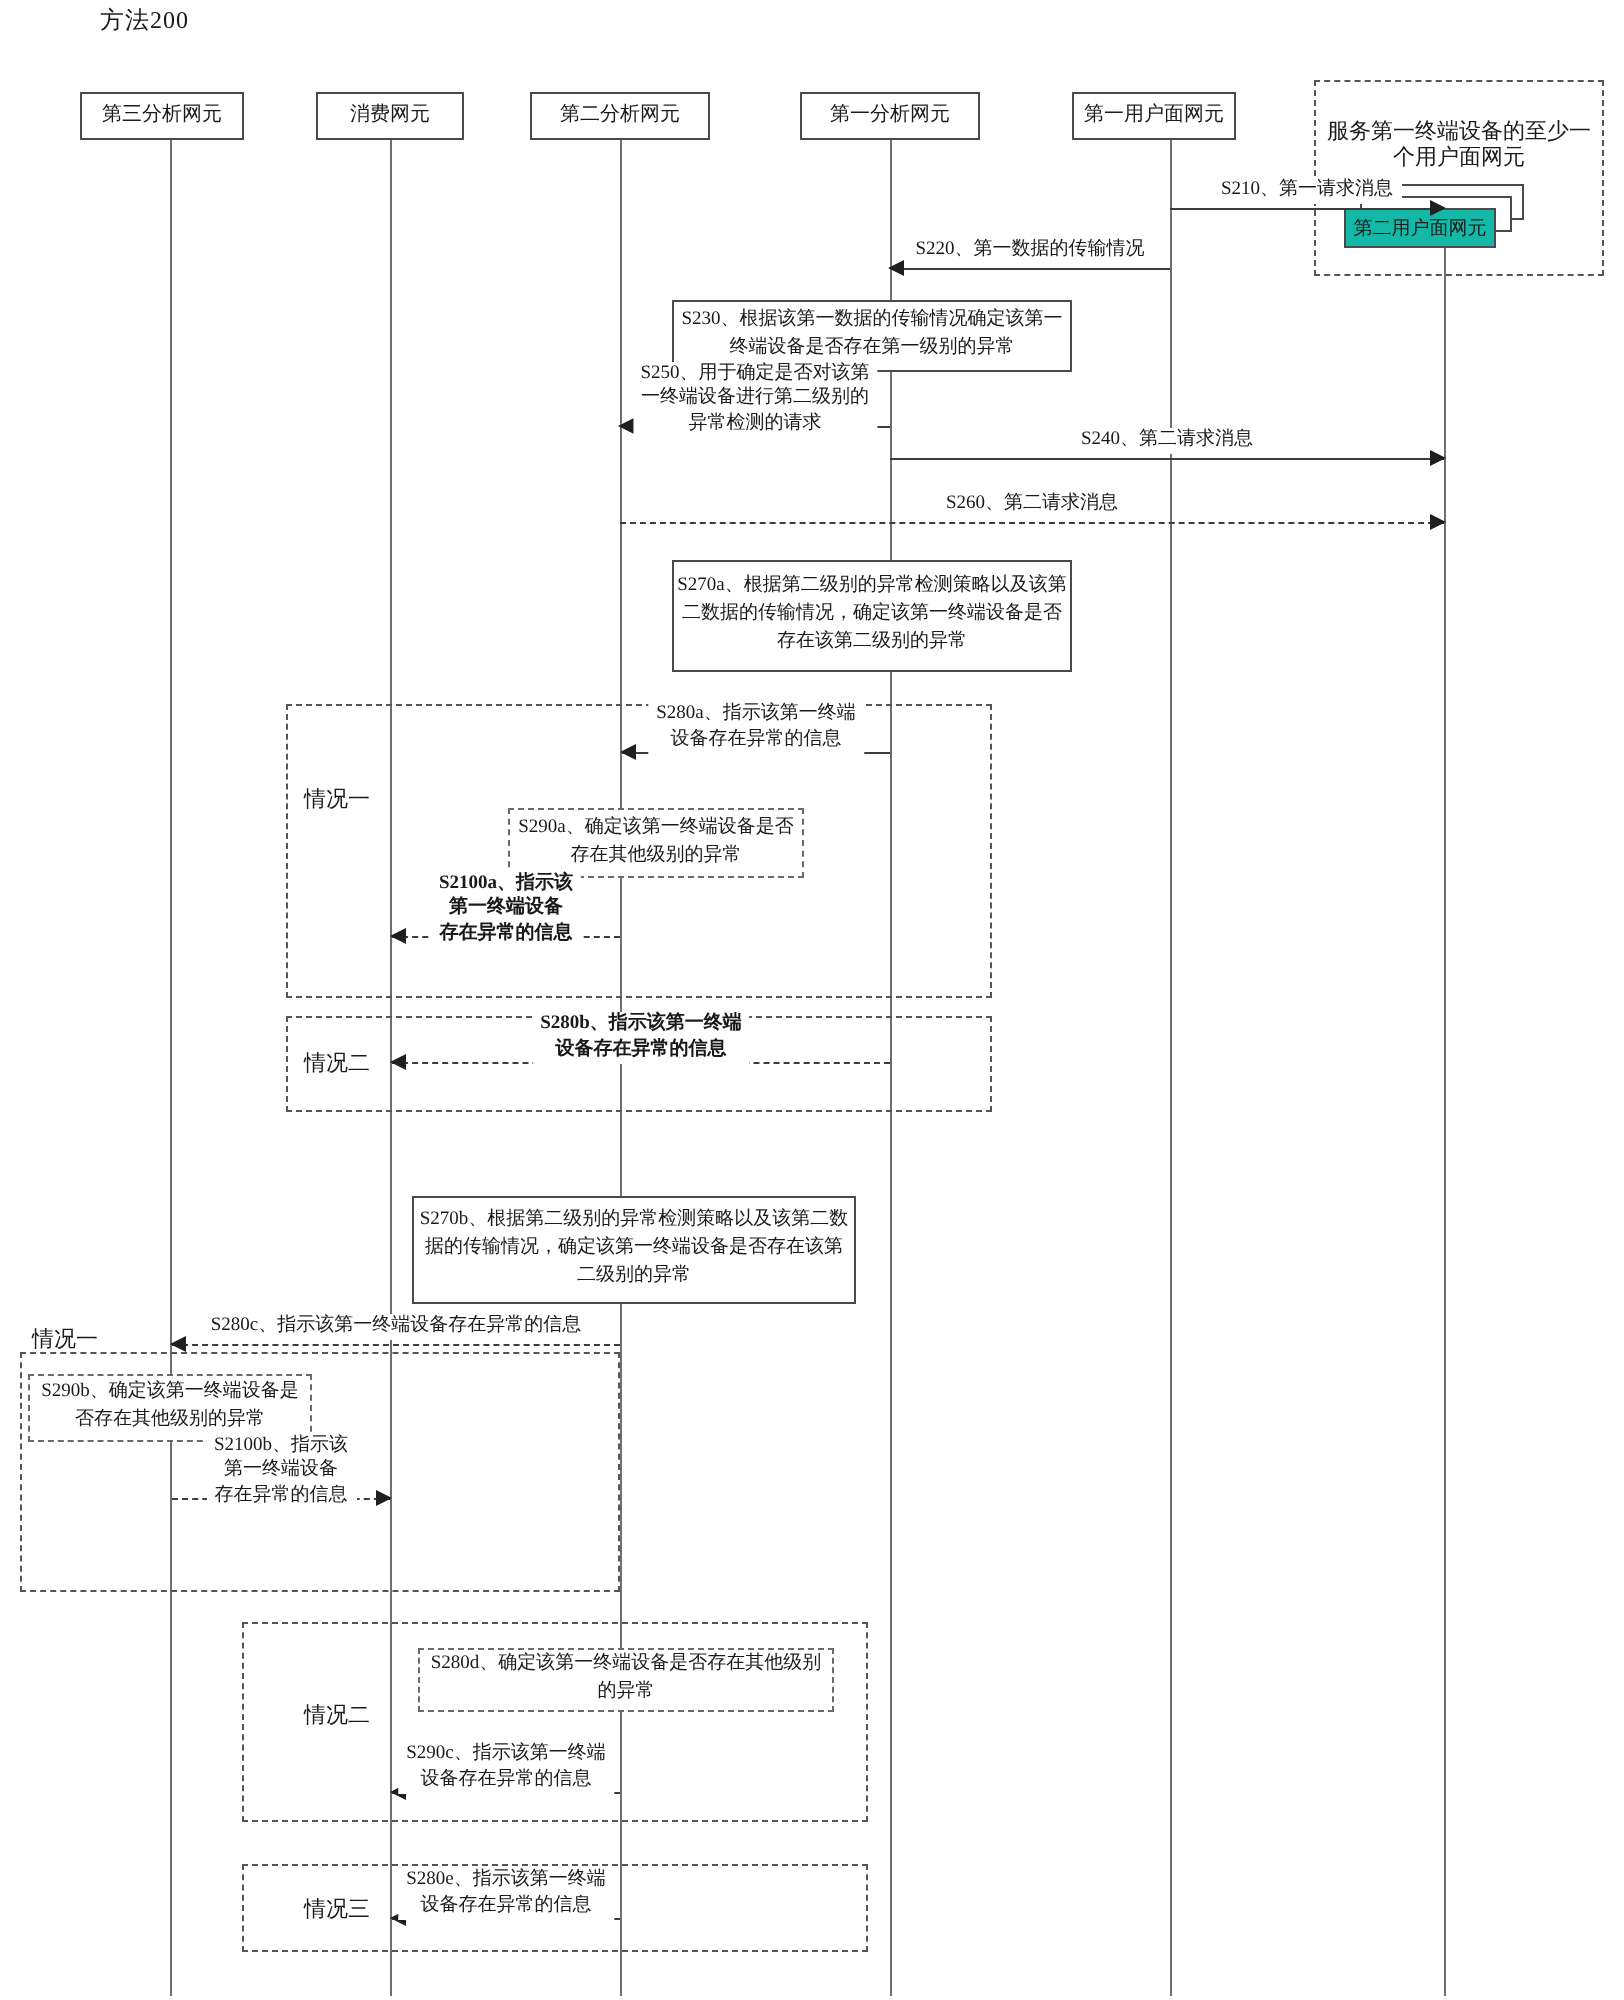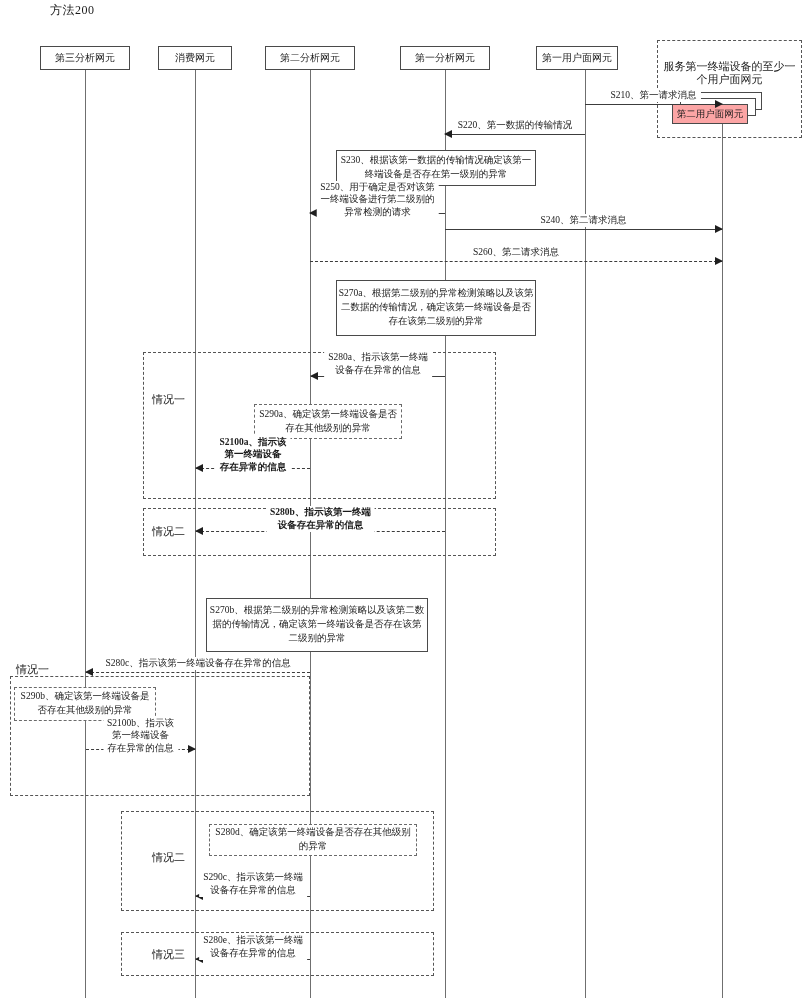--- a/index.html
+++ b/index.html
@@ -28,21 +28,21 @@
   }
 
   
   .group-box{
     position:absolute;border:1px dashed #555;box-sizing:border-box;background:transparent;
   }
   .group-title{
     position:absolute;text-align:center;font-size:11px;line-height:1.2;
   }
   .inner-actor{
-    position:absolute;border:1px solid #4a4a4a;background:#fca5a5;
+    position:absolute;border:1px solid #4a4a4a;background:#14b8a6;
     display:flex;align-items:center;justify-content:center;
     font-size:9.5px;box-sizing:border-box;
   }
   .stack-shadow{
     position:absolute;border:1px solid #4a4a4a;background:#fff;box-sizing:border-box;
   }
 
   
   .proc{
     position:absolute;border:1px solid #4a4a4a;background:#fff;box-sizing:border-box;
@@ -78,21 +78,21 @@
     position:absolute;font-size:11px;white-space:nowrap;
   }
 </style>
 </head>
 <body>
 
 <div class="canvas">
 
   <div class="fig-title">方法200</div>
 
-  <div class="actor" style="left:40px;top:46px;width:90px;height:24px;">
+  <div class="actor" style="left:40px;top:46px;width:82px;height:24px;">
     <span>第三分析网元</span>
   </div>
   <div class="lifeline" style="left:85px;top:70px;height:928px;"></div>
 
   <div class="actor" style="left:158px;top:46px;width:74px;height:24px;">
     <span>消费网元</span>
   </div>
   <div class="lifeline" style="left:195px;top:70px;height:928px;"></div>
 
   <div class="actor" style="left:265px;top:46px;width:90px;height:24px;">

